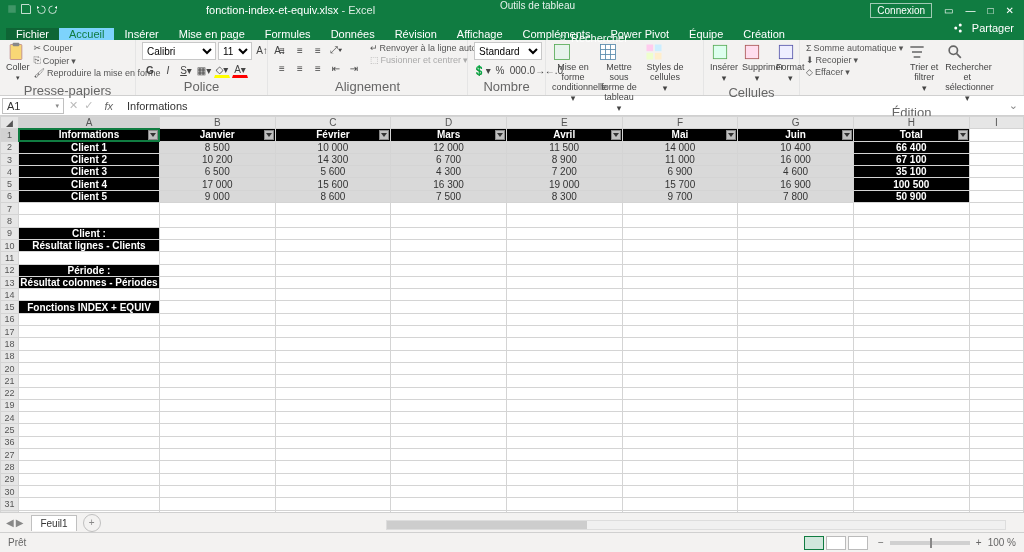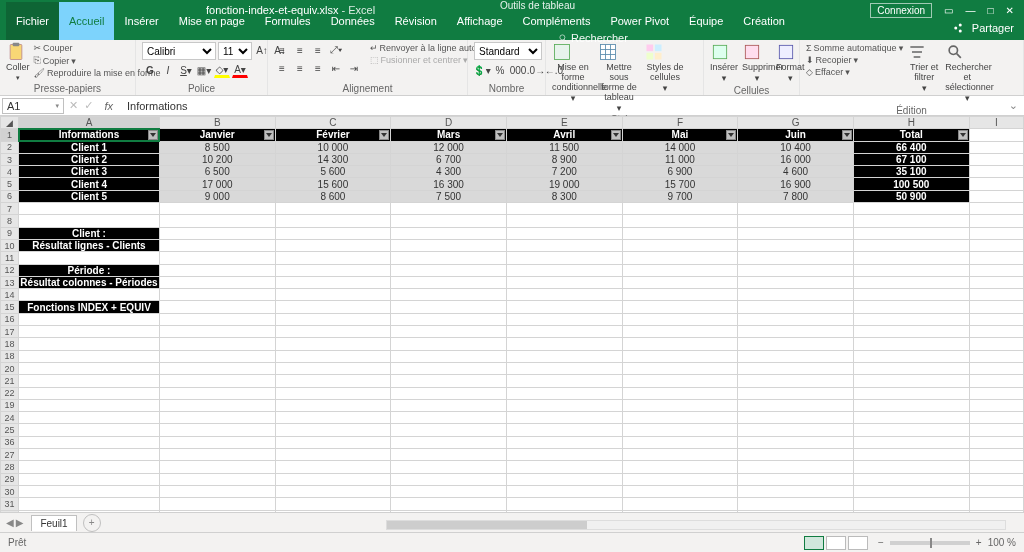--- a/index.html
+++ b/index.html
@@ -11,32 +11,32 @@
 .titlebar .qat svg{width:12px;height:12px}
 .titlebar .file-name{flex:0 0 auto;margin-left:140px}
 .titlebar .app-name{opacity:.85}
 .titlebar .ctx-tab{position:absolute;left:500px;top:0;font-size:10px;opacity:.9}
 .titlebar .spacer{flex:1}
 .titlebar .sys{display:flex;align-items:center;gap:12px;padding:0 10px}
 .titlebar .sys span{font-size:10px}
 
 
 .tabs{height:20px;background:#107c41;display:flex;align-items:flex-end;color:#fff;padding-left:6px;position:relative}
-.tabs .tab{padding:13px 10px;font-size:11px;cursor:pointer}
+.tabs .tab{padding:0 10px;font-size:11px;cursor:pointer}
 .tabs .tab.active{background:#7dd3fc;color:#107c41}
 .tabs .tab.ctx{position:relative}
 .tabs .search{position:absolute;left:558px;top:12px;display:flex;align-items:center;gap:3px;font-size:11px;opacity:.95}
 .tabs .search svg{width:10px;height:10px}
 .tabs .share{position:absolute;right:10px;top:2px;display:flex;align-items:center;gap:8px;font-size:11px}
 
 
 .ribbon{height:56px;background:#f3f2f1;border-bottom:1px solid #d0d0d0;display:flex;align-items:stretch;font-size:10px;color:#444}
 .group{border-right:1px solid #e5e5e5;display:flex;flex-direction:column;justify-content:space-between;padding:2px 6px 1px}
 .group .g-body{display:flex;align-items:flex-start;gap:4px;flex:1}
-.group .g-label{text-align:center;font-size:10px;color:#666;padding-top:1px}
+.group .g-label{text-align:center;font-size:13px;color:#666;padding-top:1px}
 .tiny{font-size:9px;color:#555;white-space:nowrap;display:flex;align-items:center;gap:2px;padding:1px 0}
 .stack{display:flex;flex-direction:column;gap:0}
 .btn-l{display:flex;flex-direction:column;gap:1px;width:42px;font-size:9px;color:#444;text-align:center;line-height:1.1}
 .btn-l svg{width:20px;height:20px}
 select.font{font-size:10px;height:18px;border:1px solid #c8c8c8;background:#fff}
 select.size{width:34px;font-size:10px;height:18px;border:1px solid #c8c8c8;background:#fff}
 .row-icons{display:flex;gap:2px}
 .ico{width:16px;height:16px;display:flex;align-items:center;justify-content:center;border:1px solid transparent}
 
 

